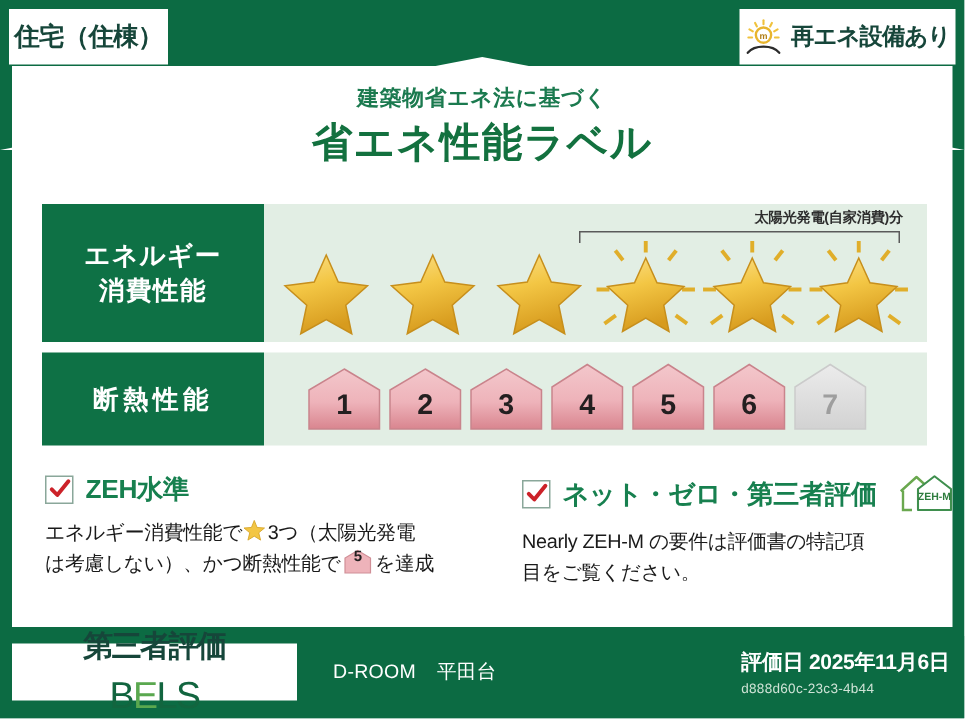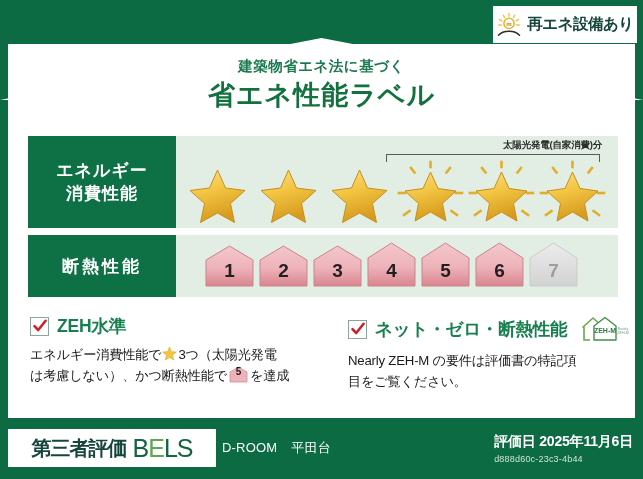--- a/index.html
+++ b/index.html
@@ -279,26 +279,27 @@
     position: absolute;
     left: 0;
     top: 424px;
     width: 643px;
     height: 55px;
     background: #0c6b43;
   }
   .bels-box {
     position: absolute;
     left: 8px; top: 5px;
-    width: 208px; height: 38px;
+    width: 190px; height: 38px;
     background: #ffffff;
     display: flex;
     align-items: center;
     justify-content: center;
     gap: 6px;
+    flex-direction: column;
   }
   .bels-jp {
     font-size: 20px;
     font-weight: bold;
     color: #16463a;
     letter-spacing: -1px;
   }
   .bels-en {
     font-size: 25px;
     font-weight: normal;
@@ -342,20 +343,23 @@
 <body>
 
 <div id="label-root">
 
   <div class="top-band">
     <svg class="chevron" viewBox="0 0 643 100" preserveAspectRatio="none">
       <polygon points="0,100 321.5,38 643,100 643,100 0,100" fill="#ffffff"></polygon>
     </svg>
   </div>
 
+  <div class="corner-tag tag-left">
+    <span class="tag-text">住宅（住棟）</span>
+  </div>
 
   <div class="corner-tag tag-right">
     <svg class="sun-icon" viewBox="0 0 26 26">
       <g stroke="#f0c23c" stroke-width="1.4" stroke-linecap="round">
         <line x1="13" y1="1.5" x2="13" y2="4.2"></line>
         <line x1="18.6" y1="3.3" x2="17.4" y2="5.6"></line>
         <line x1="22.4" y1="7.6" x2="20.1" y2="8.9"></line>
         <line x1="7.4" y1="3.3" x2="8.6" y2="5.6"></line>
         <line x1="3.6" y1="7.6" x2="5.9" y2="8.9"></line>
         <line x1="23.1" y1="13" x2="20.6" y2="13"></line>
@@ -556,21 +560,21 @@
         </div>
       </div>
 
       <div class="bcol right">
         <div class="bhead">
           <span class="checkbox">
             <svg viewBox="0 0 16 16">
               <path d="M2.5 8.2 L6.2 12 L13.6 2.8" fill="none" stroke="#cc2229" stroke-width="2.6" stroke-linecap="round" stroke-linejoin="round"></path>
             </svg>
           </span>
-          <span class="bhead-text">ネット・ゼロ・断熱性能</span>
+          <span class="bhead-text">ネット・ゼロ・第三者評価</span>
           <span class="zehm-logo">
             <svg viewBox="0 0 52 30">
               <path d="M6 13 L6 26 L12 26" fill="none" stroke="#6aa84f" stroke-width="1.6"></path>
               <path d="M4.5 13.5 L15 4 L25.5 13.5" fill="none" stroke="#6aa84f" stroke-width="1.6" stroke-linejoin="round"></path>
               <path d="M16 12 L16 26 L38 26 L38 12 L27 3.5 Z" fill="#ffffff" stroke="#3f8f4e" stroke-width="1.4" stroke-linejoin="round"></path>
               <text x="27" y="19" font-size="7" font-weight="bold" fill="#2e7d3e" text-anchor="middle" font-family="Liberation Sans, sans-serif">ZEH-M</text>
               <text x="45" y="16" font-size="3.6" fill="#7a9a86" text-anchor="middle" font-family="Liberation Sans, sans-serif">Nearly</text>
               <text x="45" y="20" font-size="3.6" fill="#7a9a86" text-anchor="middle" font-family="Liberation Sans, sans-serif">ZEH-M</text>
             </svg>
           </span>

